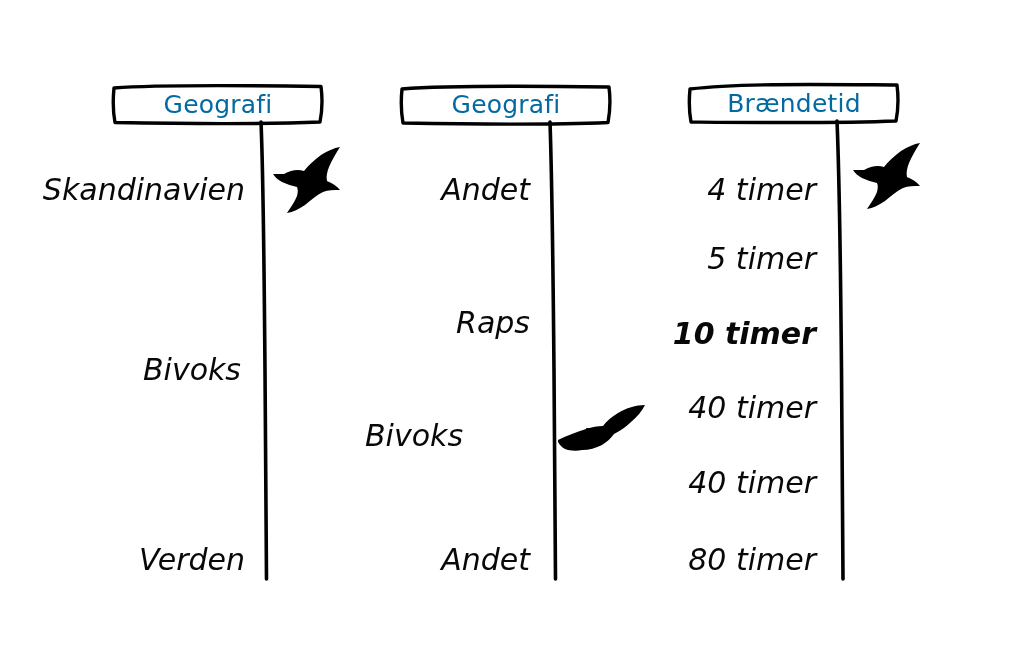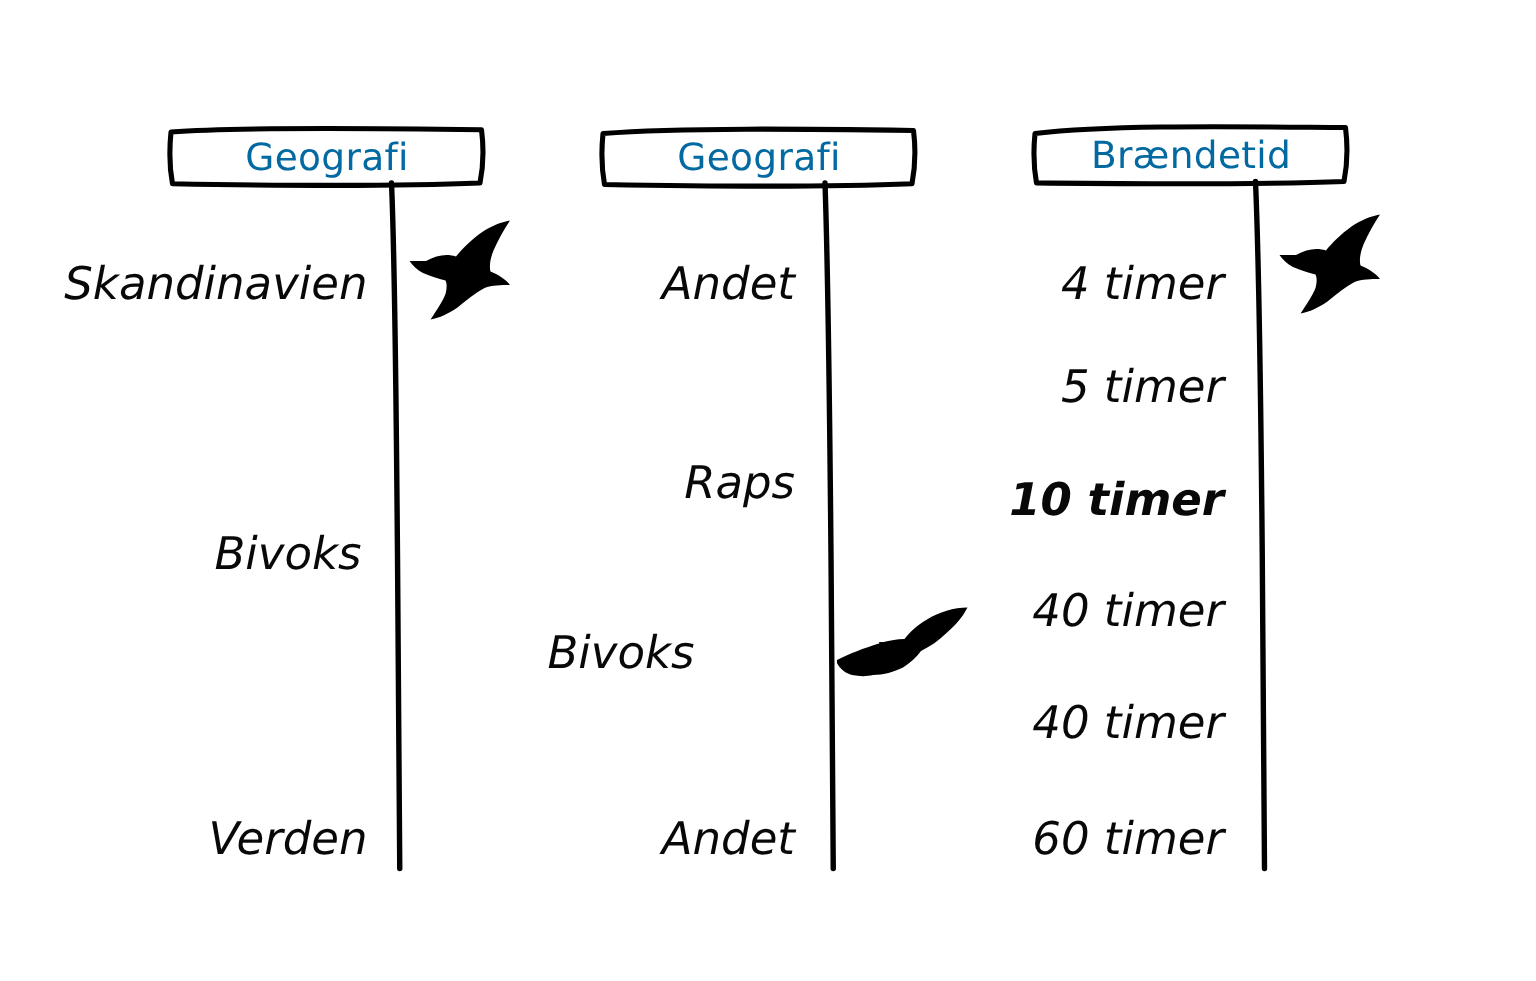--- a/index.html
+++ b/index.html
@@ -156,21 +156,21 @@
 
     <svg class="axis-svg" style="left:818px; top:119px; width:46px; height:470px;" viewBox="0 0 46 470">
       <path d="M19,2 C21.5,60 22.5,140 23.5,250 C24.3,340 25,420 25,460" fill="none" stroke="#000000" stroke-width="3.6" stroke-linecap="round"></path>
     </svg>
 
     <div class="item-label" style="left:590px; top:190px; width:226px;">4 timer</div>
     <div class="item-label" style="left:590px; top:259px; width:226px;">5 timer</div>
     <div class="item-label" style="left:590px; top:334px; width:226px;font-weight:bold;">10 timer</div>
     <div class="item-label" style="left:590px; top:408px; width:226px;">40 timer</div>
     <div class="item-label" style="left:590px; top:483px; width:226px;">40 timer</div>
-    <div class="item-label" style="left:590px; top:560px; width:226px;">60 timer</div>
+    <div class="item-label" style="left:590px; top:560px; width:226px;">80 timer</div>
 
     <svg class="bird" style="left:846px; top:142px; width:90px; height:78px;" viewBox="0 0 90 78">
       <path fill="#000000" d="M18,28 C25,24 32,23 38,25 C42,20 48,14 55,9 C61,5 68,2 74,1
                C70,7 66,14 63,21 C61,26 60,31 61,35 C66,37 71,40 74,44
                C68,44 62,44 57,46 C51,49 45,54 39,59 C33,63 27,66 21,67
                C25,61 29,55 31,50 C32,46 32,43 31,41
                C26,40 21,38 16,36 C12,34 9,31 7,28 C11,28 15,28 18,28 Z"></path>
     </svg>
   </div>
 

